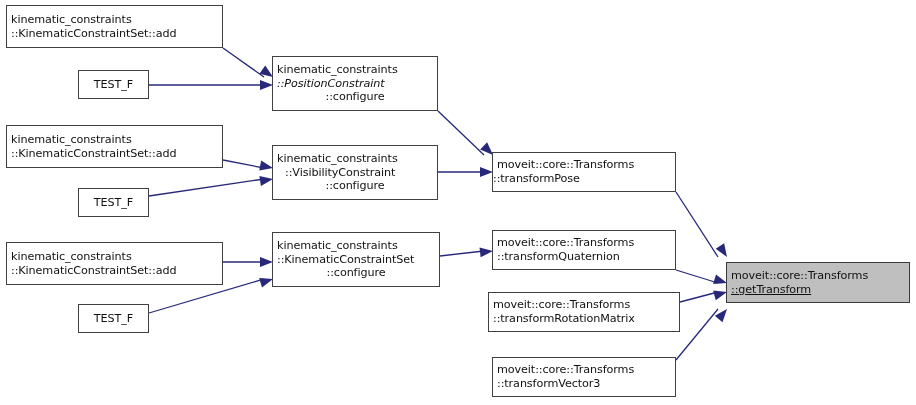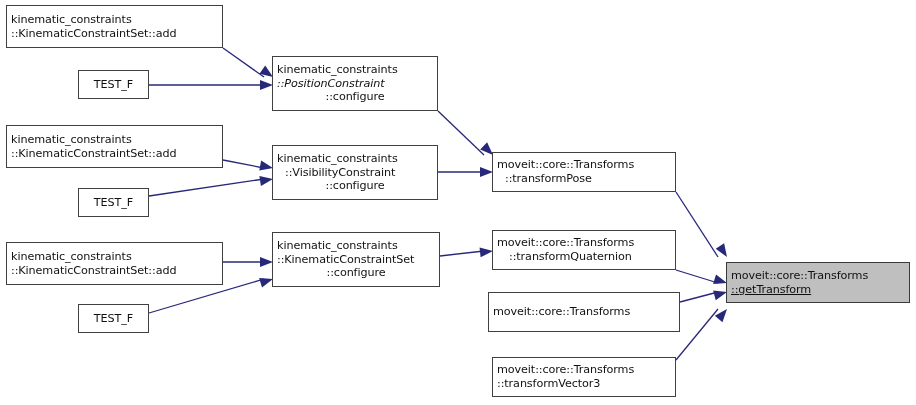--- a/index.html
+++ b/index.html
@@ -105,21 +105,21 @@
         <path d="M676,360 L718,309" stroke="#28287a" stroke-width="1.3" fill="none"></path>
         <polygon points="0,0 -13,-5 -13,5" fill="#28287a" transform="translate(727,309) rotate(-50)"></polygon>
       </g>
     </svg>
 <div class="node" style="left: 6px; top: 5px; width: 217px; height: 43px;"><span class="ln" style="align-self: flex-start; margin-left: 4px;">kinematic_constraints</span><span class="ln" style="align-self: flex-start; margin-left: 4px;">::KinematicConstraintSet::add</span></div>
     <div class="node" style="left: 78px; top: 70px; width: 71px; height: 29px;"><span class="ln">TEST_F</span></div>
     <div class="node" style="left: 272px; top: 56px; width: 166px; height: 55px;"><span class="ln" style="align-self: flex-start; margin-left: 4px;">kinematic_constraints</span><span class="ln" style="align-self: flex-start; margin-left: 4px; font-style: italic;">::PositionConstraint</span><span class="ln">::configure</span></div>
     <div class="node" style="left: 6px; top: 125px; width: 217px; height: 43px;"><span class="ln" style="align-self: flex-start; margin-left: 4px;">kinematic_constraints</span><span class="ln" style="align-self: flex-start; margin-left: 4px;">::KinematicConstraintSet::add</span></div>
     <div class="node" style="left: 78px; top: 188px; width: 71px; height: 29px;"><span class="ln">TEST_F</span></div>
     <div class="node" style="left: 272px; top: 145px; width: 166px; height: 55px;"><span class="ln" style="align-self: flex-start; margin-left: 4px;">kinematic_constraints</span><span class="ln" style="align-self: flex-start; margin-left: 12px;">::VisibilityConstraint</span><span class="ln">::configure</span></div>
-    <div class="node" style="left: 492px; top: 152px; width: 184px; height: 40px;"><span class="ln" style="align-self: flex-start; margin-left: 4px;">moveit::core::Transforms</span><span class="ln" style="align-self: flex-start; margin-left: 12px;">::transformPose</span></div>
+    <div class="node" style="left: 492px; top: 152px; width: 184px; height: 40px;"><span class="ln" style="align-self: flex-start; margin-left: 4px;">moveit::core::Transforms</span><span class="ln" style="align-self: flex-start; margin-left: 0;">::transformPose</span></div>
     <div class="node" style="left: 6px; top: 242px; width: 217px; height: 43px;"><span class="ln" style="align-self: flex-start; margin-left: 4px;">kinematic_constraints</span><span class="ln" style="align-self: flex-start; margin-left: 4px;">::KinematicConstraintSet::add</span></div>
     <div class="node" style="left: 78px; top: 304px; width: 71px; height: 29px;"><span class="ln">TEST_F</span></div>
     <div class="node" style="left: 272px; top: 232px; width: 168px; height: 55px;"><span class="ln" style="align-self: flex-start; margin-left: 4px;">kinematic_constraints</span><span class="ln" style="align-self: flex-start; margin-left: 4px;">::KinematicConstraintSet</span><span class="ln">::configure</span></div>
-    <div class="node" style="left: 492px; top: 230px; width: 184px; height: 40px;"><span class="ln" style="align-self: flex-start; margin-left: 4px;">moveit::core::Transforms</span><span class="ln" style="align-self: flex-start; margin-left: 16px;">::transformQuaternion</span></div>
-    <div class="node" style="left: 488px; top: 292px; width: 192px; height: 40px;"><span class="ln" style="align-self: flex-start; margin-left: 4px;">moveit::core::Transforms</span></div>
+    <div class="node" style="left: 492px; top: 230px; width: 184px; height: 40px;"><span class="ln" style="align-self: flex-start; margin-left: 4px;">moveit::core::Transforms</span><span class="ln" style="align-self: flex-start; margin-left: 4px;">::transformQuaternion</span></div>
+    <div class="node" style="left: 488px; top: 292px; width: 192px; height: 40px;"><span class="ln" style="align-self: flex-start; margin-left: 4px;">moveit::core::Transforms</span><span class="ln" style="align-self: flex-start; margin-left: 4px;">::transformRotationMatrix</span></div>
     <div class="node" style="left: 492px; top: 357px; width: 184px; height: 40px;"><span class="ln" style="align-self: flex-start; margin-left: 4px;">moveit::core::Transforms</span><span class="ln" style="align-self: flex-start; margin-left: 4px;">::transformVector3</span></div>
     <div class="node highlight" style="left: 726px; top: 262px; width: 184px; height: 41px;"><span class="ln" style="align-self: flex-start; margin-left: 4px;">moveit::core::Transforms</span><span class="ln" style="align-self: flex-start; margin-left: 4px; text-decoration: underline;">::getTransform</span></div>
   </div>
 
 </body></html>

